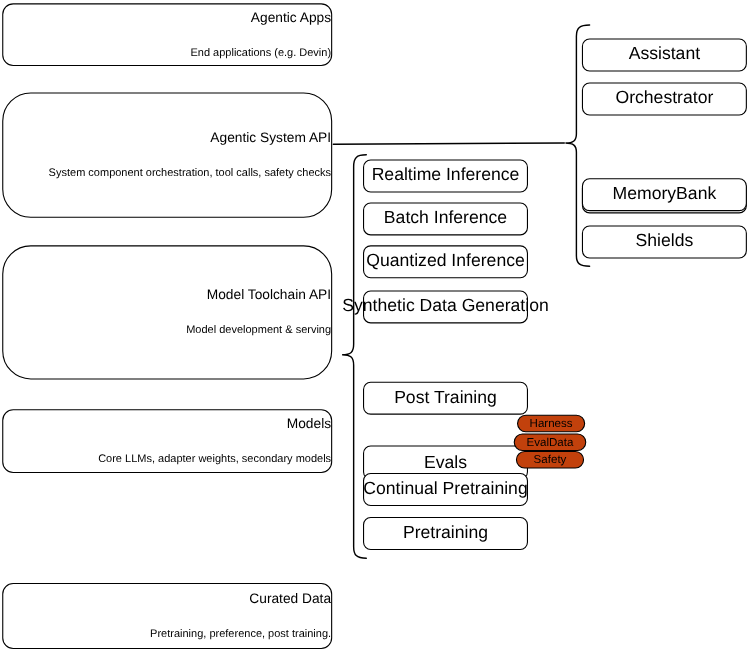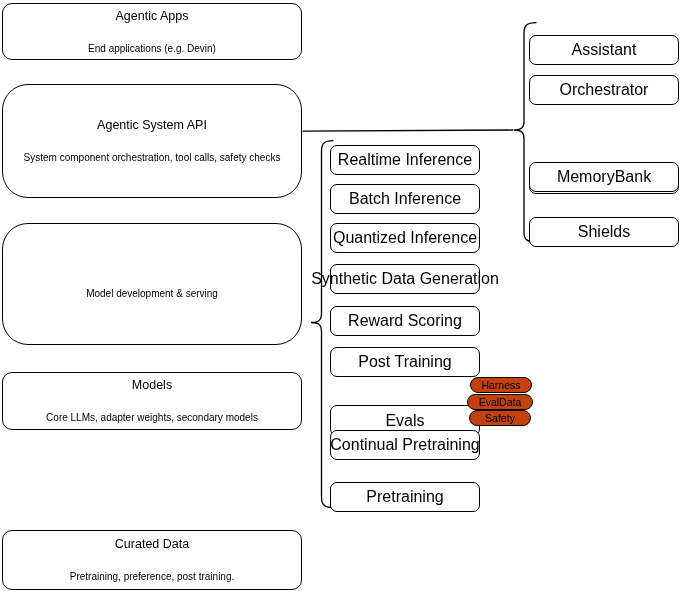--- a/index.html
+++ b/index.html
@@ -31,20 +31,21 @@
     box-sizing: border-box;
     display: flex;
     flex-direction: column;
     align-items: center;
     justify-content: center;
     text-align: center;
   }
   .lbox {
     left: 2px;
     width: 300px;
+    align-items: flex-end;
   }
   .lbox.small { border-radius: 10px; }
   .lbox.big   { border-radius: 26px; }
   .title {
     font-size: 12.5px;
     line-height: 15px;
     white-space: nowrap;
   }
   .subtitle {
     font-size: 10px;
@@ -95,20 +96,21 @@
     <div class="title">Agentic Apps</div>
     <div class="subtitle">End applications (e.g. Devin)</div>
   </div>
 
   <div class="node lbox big" style="top:84px;height:114px;">
     <div class="title">Agentic System API</div>
     <div class="subtitle">System component orchestration, tool calls, safety checks</div>
   </div>
 
   <div class="node lbox big" style="top:223px;height:122px;">
+    <div class="title">Model Toolchain API</div>
     <div class="subtitle">Model development &amp; serving</div>
   </div>
 
   <div class="node lbox small" style="top:372px;height:58px;">
     <div class="title">Models</div>
     <div class="subtitle">Core LLMs, adapter weights, secondary models</div>
   </div>
 
 
   <div class="node lbox small" style="top:530px;height:60px;">
@@ -121,33 +123,30 @@
   </div>
   <div class="node mbtn" style="top:184px;">
     <div class="label">Batch Inference</div>
   </div>
   <div class="node mbtn" style="top:223px;">
     <div class="label">Quantized Inference</div>
   </div>
   <div class="node mbtn" style="top:264px;">
     <div class="label">Synthetic Data Generation</div>
   </div>
-  <div class="node mbtn" style="top:306px;">
-    <div class="label">Reward Scoring</div>
-  </div>
   <div class="node mbtn" style="top:347px;">
     <div class="label">Post Training</div>
   </div>
   <div class="node mbtn" style="top:389px;height:31px;margin-top:16px;">
     <div class="label">Evals</div>
   </div>
   <div class="node mbtn" style="top:430px;">
     <div class="label">Continual Pretraining</div>
   </div>
-  <div class="node mbtn" style="top:482px;">
+  <div class="node mbtn" style="top:470px;">
     <div class="label">Pretraining</div>
   </div>
 
   <div class="tag" style="left:470px;top:377px;width:62px;">
     <span>Harness</span>
   </div>
   <div class="tag" style="left:467px;top:394px;width:66px;">
     <span>EvalData</span>
   </div>
   <div class="tag" style="left:469px;top:410px;width:62px;">
@@ -159,17 +158,17 @@
   </div>
   <div class="node rbox" style="top:75px;">
     <div class="label">Orchestrator</div>
   </div>
   <div class="node rbox" style="top:118px;margin-top:46px;">
     <div class="label">PromptStore</div>
   </div>
   <div class="node rbox" style="top:162px;">
     <div class="label">MemoryBank</div>
   </div>
-  <div class="node rbox" style="top:205px;margin-top:12px;">
+  <div class="node rbox" style="top:205px;">
     <div class="label">Shields</div>
   </div>
 
 </div>
 
 </body></html>

